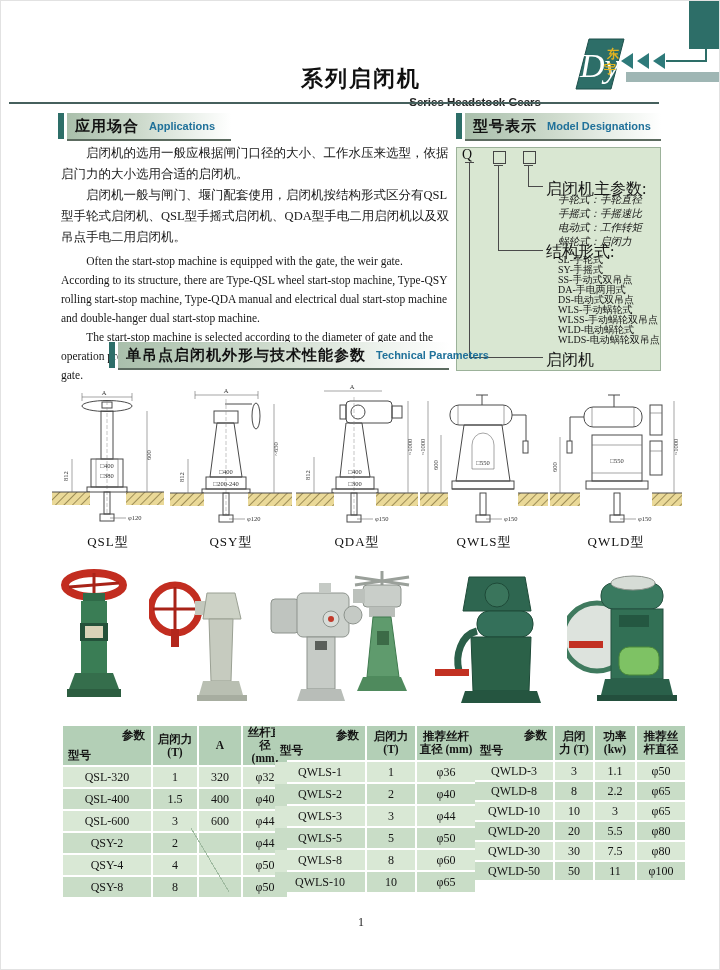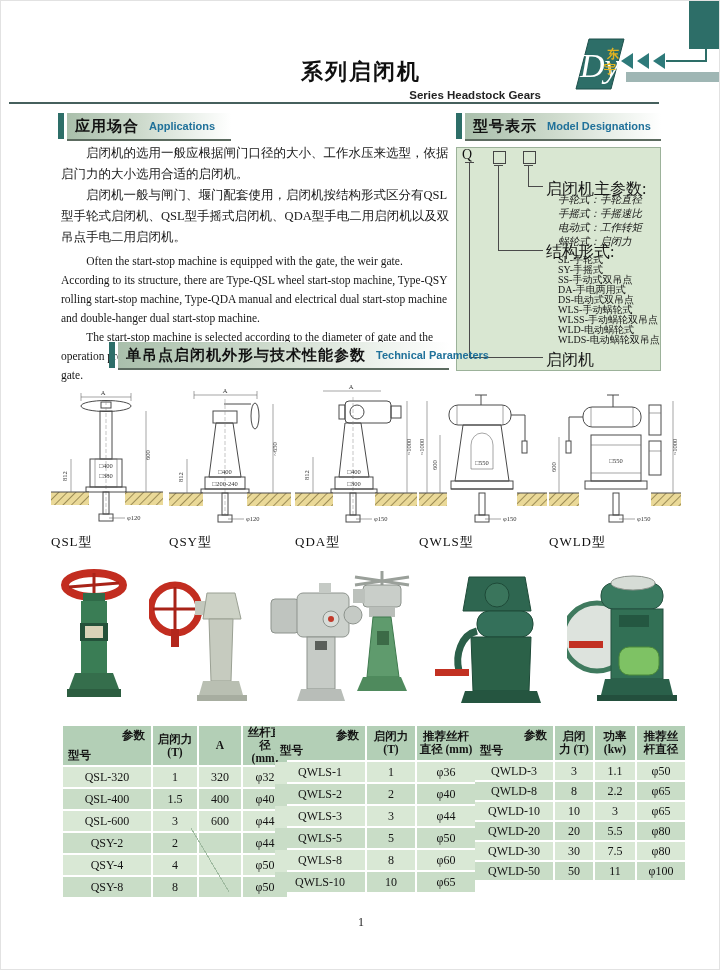--- a/index.html
+++ b/index.html
@@ -2,21 +2,21 @@
 <html><head>
 <meta charset="utf-8">
 <style>
   html,body{margin:0;padding:0;background:#f2f2f2;}
   #page{position:relative;width:720px;height:970px;background:#ffffff;margin:0 auto;
         font-family:"Liberation Serif",serif;overflow:hidden;border:1px solid #e2e2e2;box-sizing:border-box;}
   .abs{position:absolute;}
 
   
   .title-block{left:180px;top:56px;width:360px;text-align:center;}
-  .title-zh{font-family:"Liberation Sans",sans-serif;font-weight:bold;font-size:22px;color:#101010;letter-spacing:2px;}
+  .title-zh{font-family:"Liberation Sans",sans-serif;font-weight:bold;font-size:22px;color:#101010;letter-spacing:2px;margin-top:7px;}
   .title-en{font-family:"Liberation Sans",sans-serif;font-weight:bold;font-size:11.5px;color:#222;margin-top:2px;text-align:right;}
   .hdr-rule{left:8px;top:101px;width:650px;height:2px;background:#46605d;}
   .corner-square{left:688px;top:0;width:32px;height:48px;background:#2d6e68;}
 
   
   .sec-hdr{height:26px;}
   .sec-hdr .vbar{position:absolute;left:0;top:0;width:6px;height:26px;background:#2d6e68;}
   .sec-hdr .grad{position:absolute;left:9px;top:0;right:0;height:26px;
      background:linear-gradient(to right,#a9bfab 0%,#cddacc 45%,#eef3ee 80%,#ffffff 100%);
      border-bottom:2px solid #5c6b60;display:flex;align-items:center;}
@@ -33,21 +33,21 @@
   .model-box{left:455px;top:146px;width:205px;height:224px;background:#d9e7d2;border:1px solid #9cb29a;box-sizing:border-box;}
   .mono{font-family:"Liberation Serif",serif;}
   .code-q{left:461px;top:146px;font-size:14px;color:#111;}
   .code-sq{width:11px;height:11px;border:1px solid #444;background:transparent;}
   .tline{background:#4a4a4a;}
   .tree-lbl{font-size:16px;font-weight:normal;color:#151515;white-space:nowrap;}
   .tree-item{font-size:10.5px;color:#151515;white-space:nowrap;line-height:14px;}
   .tree-item-s{font-size:10px;color:#151515;white-space:nowrap;line-height:10px;}
 
   
-  .drw-wrap{top:388px;text-align:left;}
+  .drw-wrap{top:388px;text-align:center;}
   .drw-lbl{font-size:13px;color:#111;margin-top:2px;letter-spacing:1px;}
   svg.drw{overflow:visible;}
   svg.drw .ln{stroke:#4a4a4a;stroke-width:1;fill:none;}
   svg.drw .thin{stroke:#6a6a6a;stroke-width:.6;fill:none;}
   svg.drw .dim{font-size:6.5px;fill:#333;font-family:"Liberation Serif",serif;}
   svg.drw .cl{stroke:#888;stroke-width:.5;stroke-dasharray:4 2;}
 
   
   .tbl-wrap{top:723px;}
   table.param{border-collapse:separate;border-spacing:2px;}

